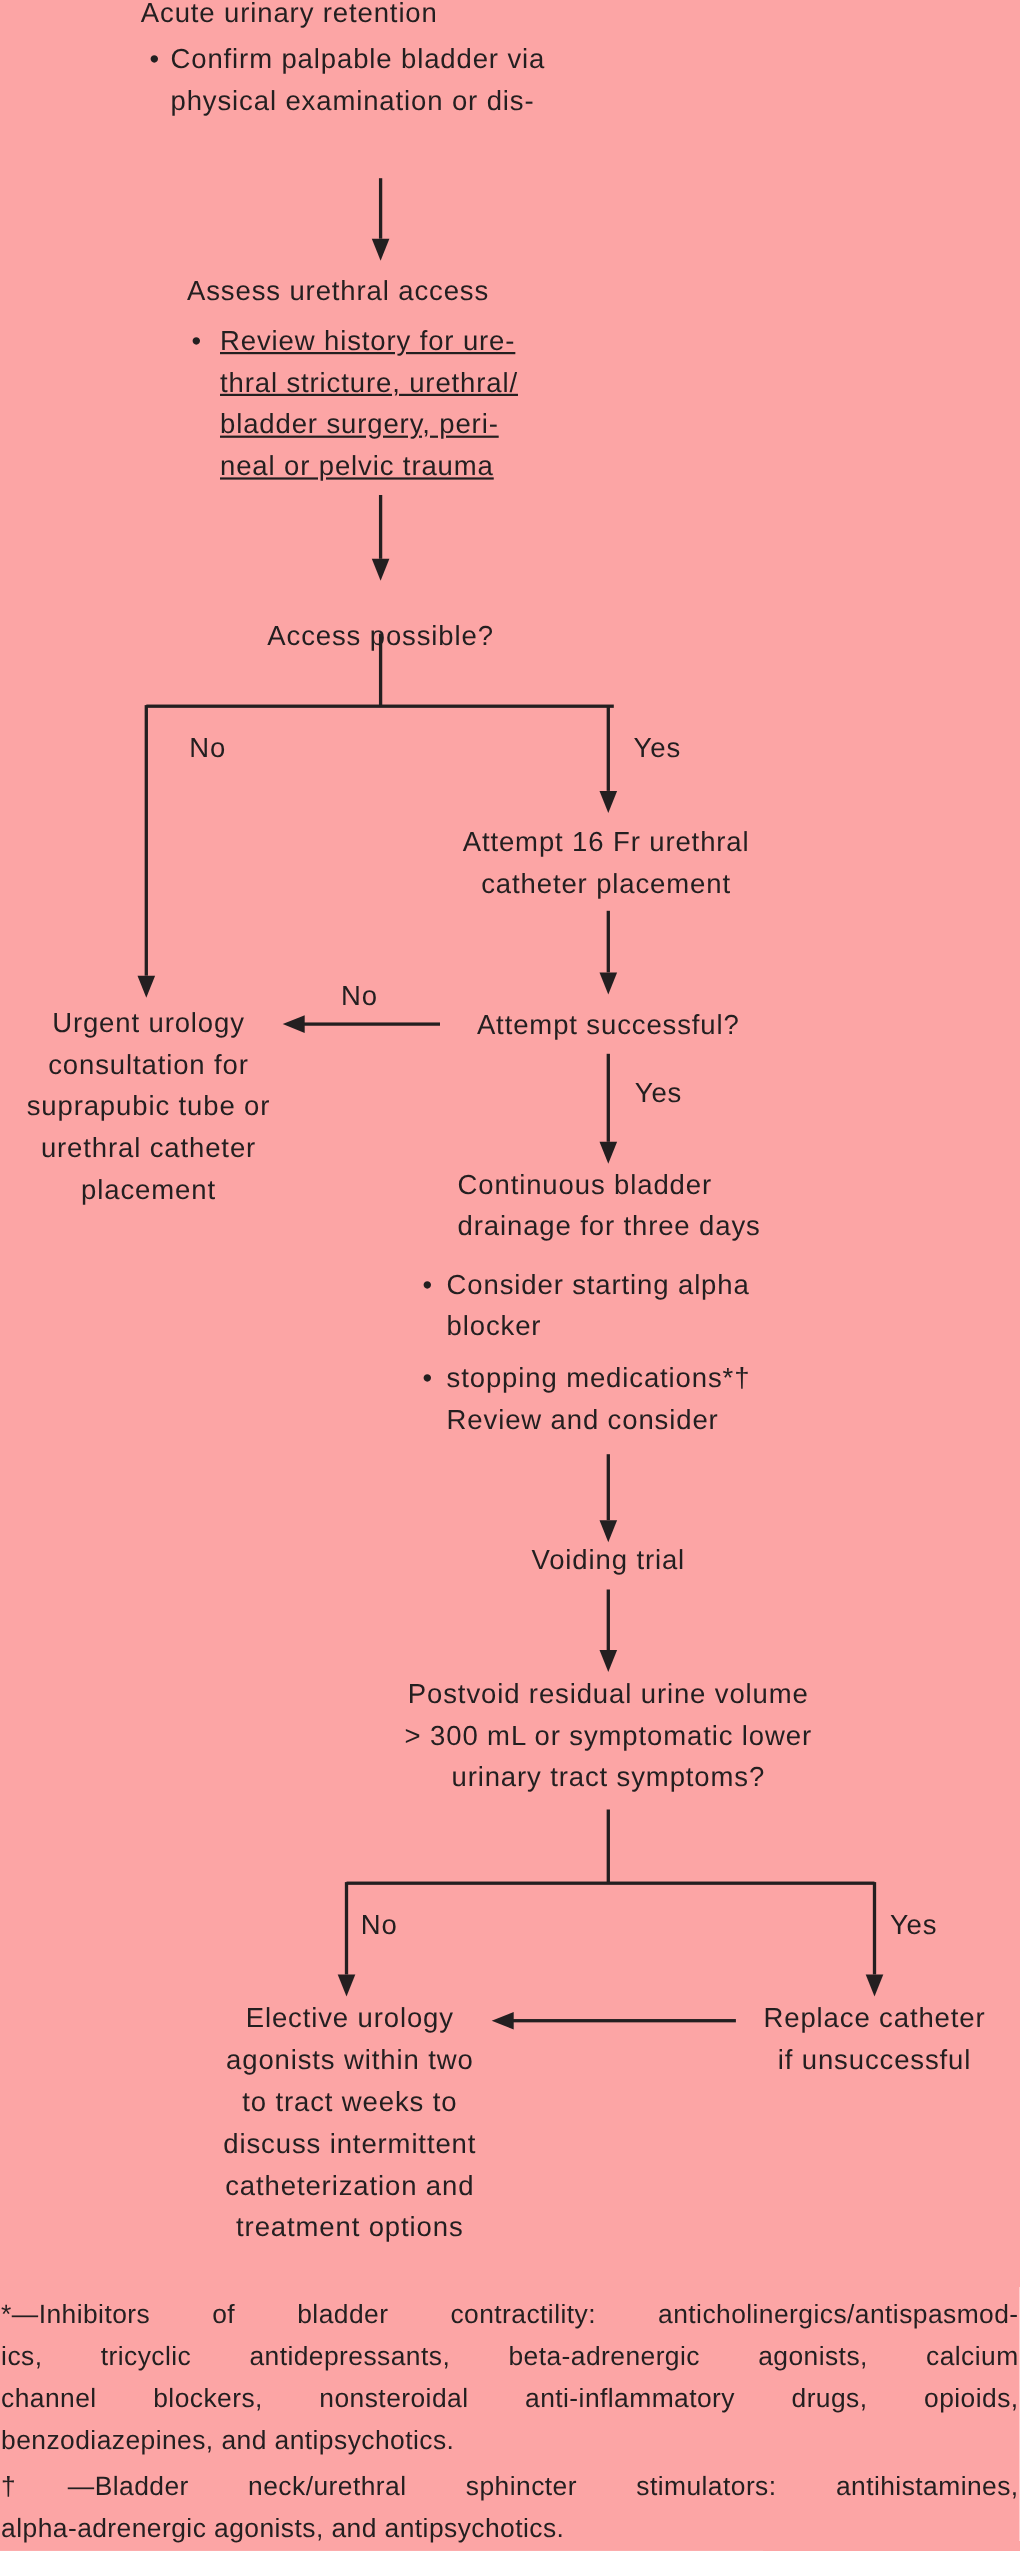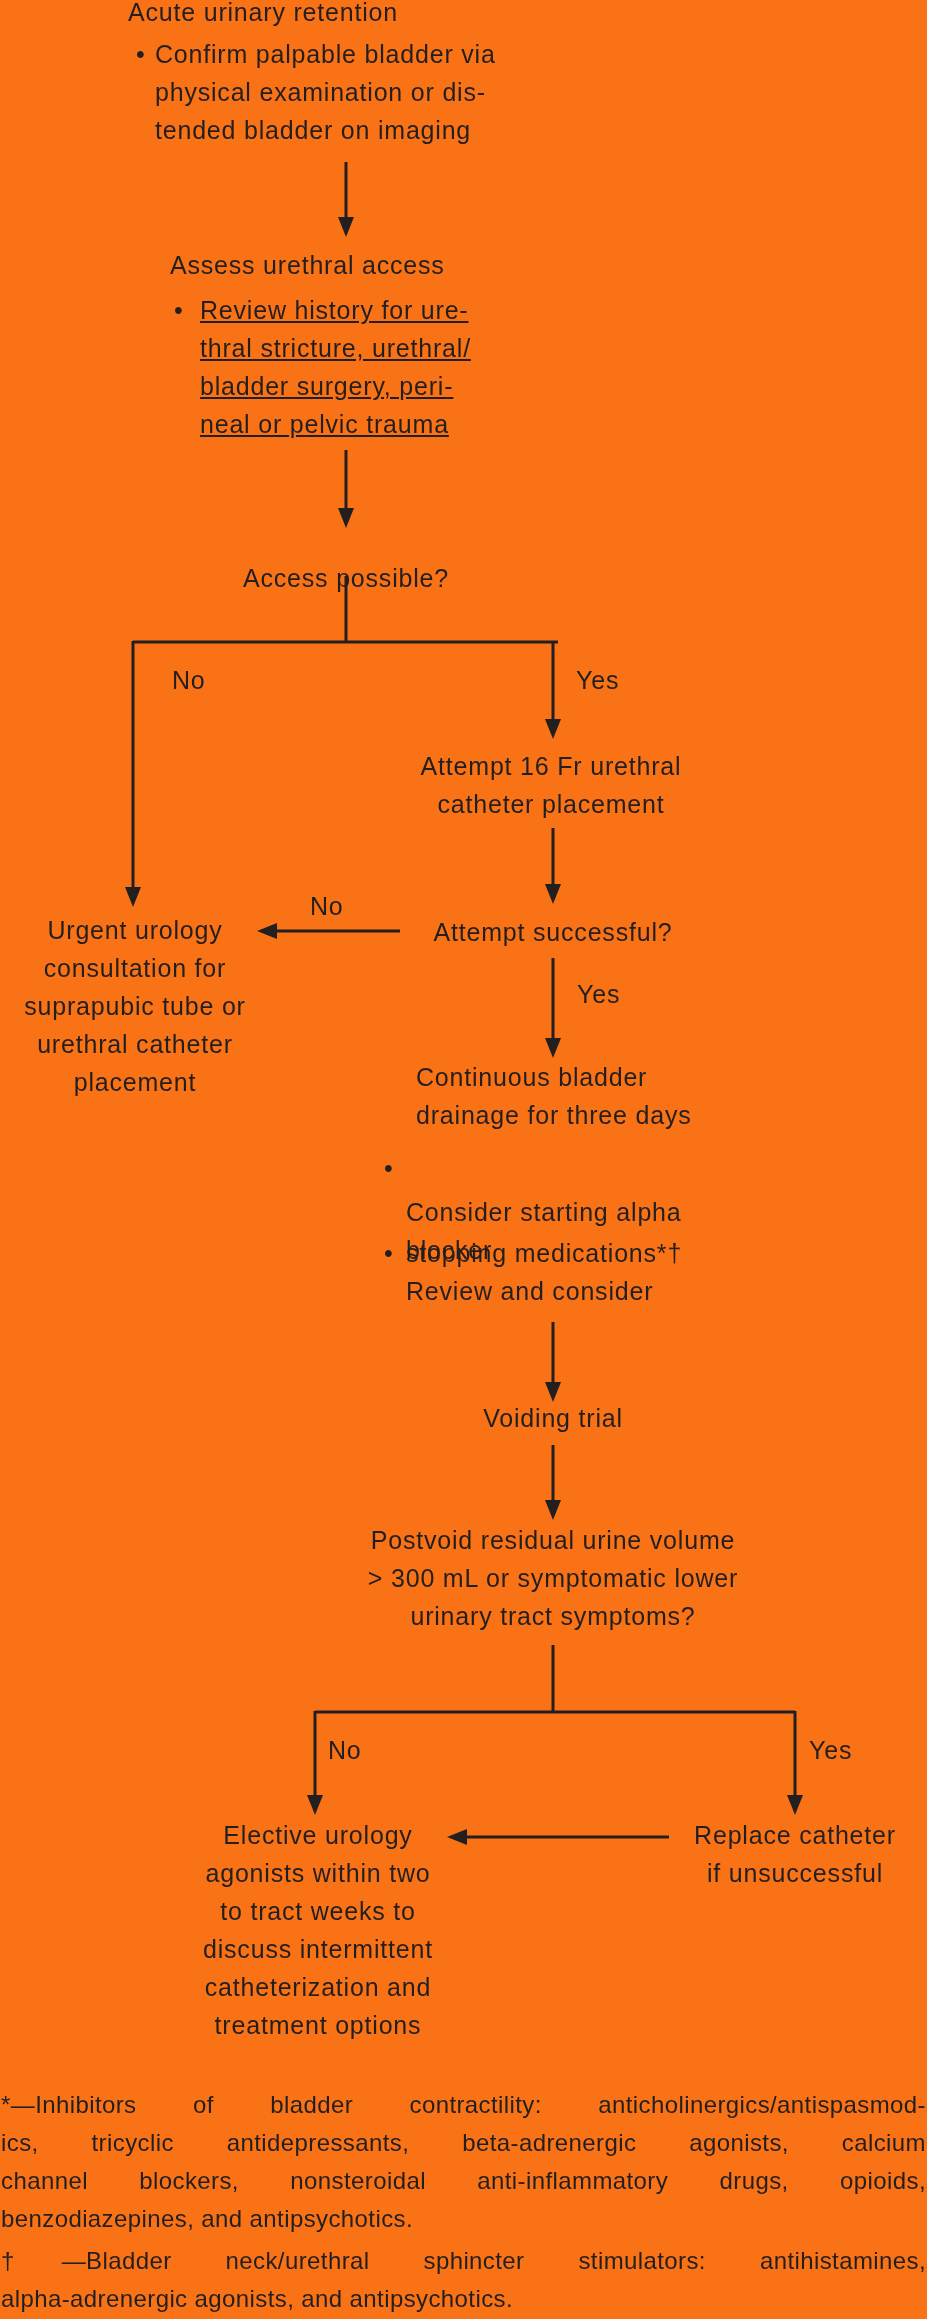--- a/index.html
+++ b/index.html
@@ -1,20 +1,20 @@
 <!DOCTYPE html>
 <html><head>
 <meta charset="utf-8">
 <style>
   html, body { margin: 0; padding: 0; background: #ffffff; }
   .canvas {
     position: relative;
     width: 927px;
     height: 2319px;
-    background: #f97316;
+    background: #fca5a5;
     font-family: "Liberation Sans", sans-serif;
     color: #231f20;
     overflow: hidden;
   }
   .txt {
     position: absolute;
     font-size: 25px;
     line-height: 38px;
     letter-spacing: 0.8px;
     white-space: nowrap;
@@ -59,21 +59,20 @@
 </head>
 <body>
 
 <div class="canvas">
 
   <div class="txt" style="left:128px; top:-7px;">Acute urinary retention</div>
   <span class="bullet-glyph" style="left:136px; top:35px;">•</span>
   <div class="txt" style="left:155px; top:35px;">
     <div>Confirm palpable bladder via</div>
     <div>physical examination or dis-</div>
-    <div>tended bladder on imaging</div>
   </div>
 
   <div class="vline" style="left:346px; top:162px; height:55px;"></div>
   <div class="ah down" style="left:346px; top:217px;"></div>
 
   <div class="txt" style="left:170px; top:246px;">Assess urethral access</div>
   <span class="bullet-glyph" style="left:174px; top:291px;">•</span>
   <div class="txt" style="left:200px; top:291px;text-decoration:underline;">
     <div>Review history for ure-</div>
     <div>thral stricture, urethral/</div>
@@ -119,21 +118,21 @@
 
   <div class="vline" style="left:553px; top:958px; height:80px;"></div>
   <div class="ah down" style="left:553px; top:1038px;"></div>
   <div class="txt" style="left:577px; top:975px;">Yes</div>
 
   <div class="txt" style="left:384px; top:1058px;margin-left:32px;">
     <div>Continuous bladder</div>
     <div>drainage for three days</div>
   </div>
   <span class="bullet-glyph" style="left:384px; top:1149px;">•</span>
-  <div class="txt" style="left:406px; top:1149px;margin-top:44px;">
+  <div class="txt" style="left:406px; top:1149px;">
     <div>Consider starting alpha</div>
     <div>blocker</div>
   </div>
   <span class="bullet-glyph" style="left:384px; top:1234px;">•</span>
   <div class="txt" style="left:406px; top:1234px;">
     <div>stopping medications*†</div>
     <div>Review and consider</div>
   </div>
 
   <div class="vline" style="left:553px; top:1322px; height:60px;"></div>

